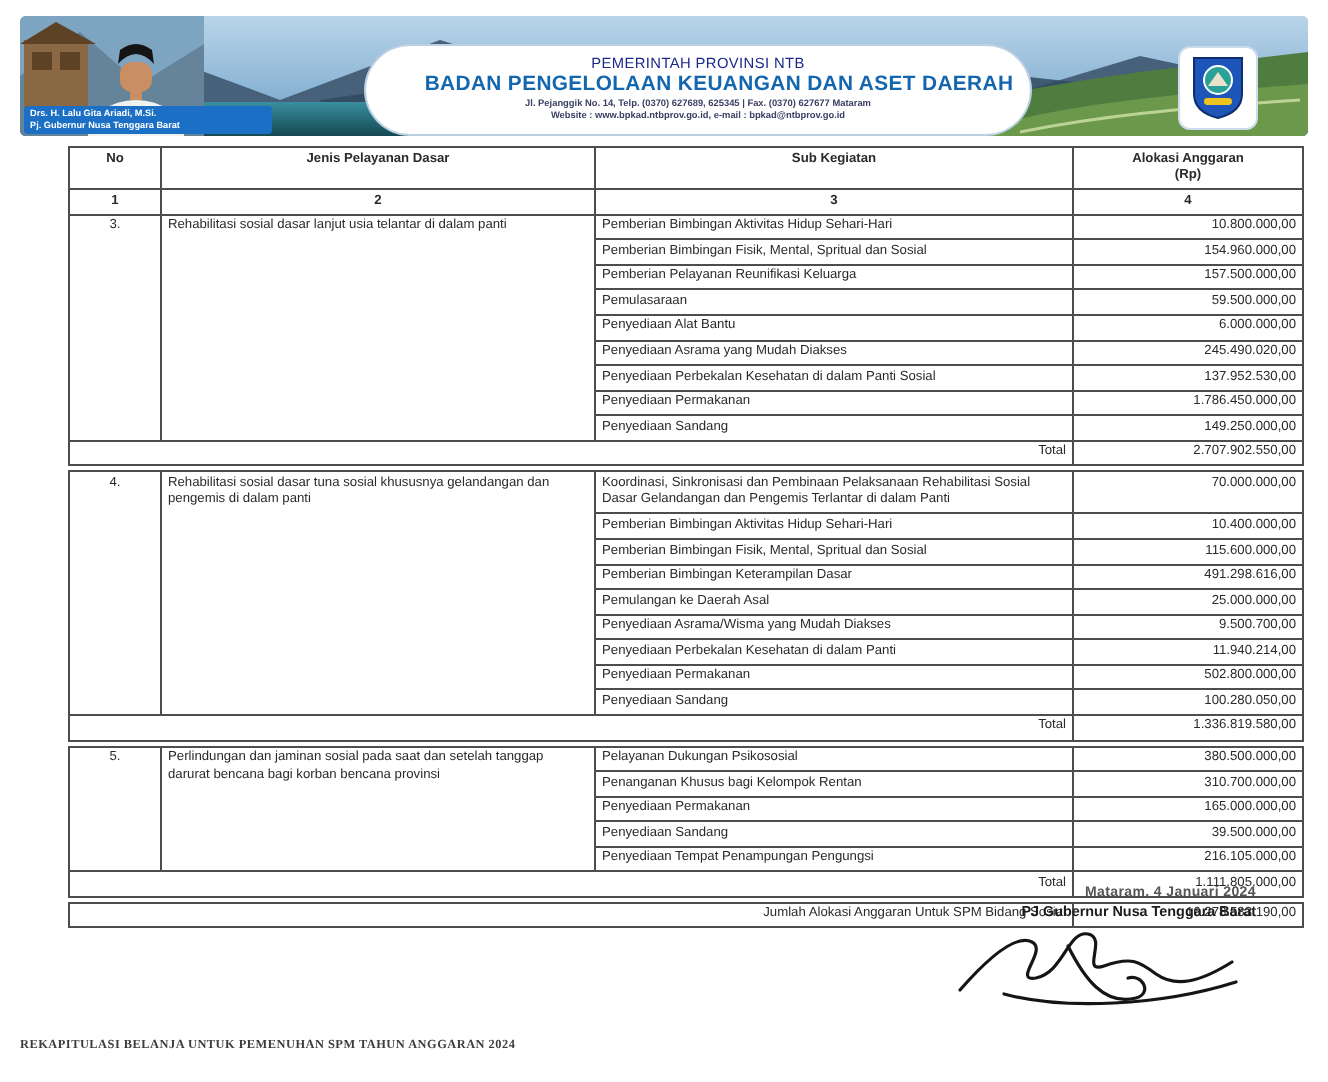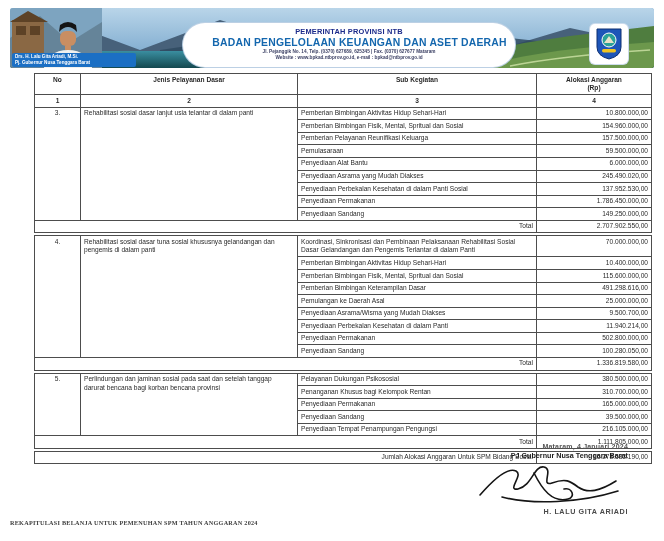--- a/index.html
+++ b/index.html
@@ -19,21 +19,21 @@
     position:absolute;left:2px;bottom:1px;width:118px;
     background:#1b6fc4;color:#ffffff;border-radius:2px;
     font-size:4.6px;font-weight:bold;line-height:1.3;padding:1px 3px;
     text-align:left;white-space:nowrap;
   }
   .pill{
     position:absolute;left:173px;top:15px;width:332px;height:44px;
     background:#ffffff;border-radius:22px;text-align:center;
     box-shadow:0 0 0 1px #bcd0e4;
   }
-  .gov-line{margin-top:4px;font-size:7.4px;font-weight:bold;color:#1b2a8a;letter-spacing:.2px;}
+  .gov-line{margin-top:4px;font-size:7.4px;font-weight:normal;color:#1b2a8a;letter-spacing:.2px;}
   .org-name{font-size:10.4px;font-weight:bold;color:#1467ae;letter-spacing:.2px;margin-top:.5px;margin-left:21px;}
   .org-sub{font-size:4.7px;font-weight:bold;color:#3a3f63;margin-top:1px;line-height:1.35;}
   .logo-box{
     position:absolute;right:26px;top:16px;width:38px;height:40px;background:#ffffff;
     border-radius:5px;display:flex;align-items:center;justify-content:center;
     box-shadow:0 0 0 1px #cddcec;
   }
   
   .table-area{position:absolute;left:34px;top:73px;width:617px;}
   table.blk{border-collapse:collapse;table-layout:fixed;width:617px;margin-bottom:2px;}
@@ -296,16 +296,15 @@
   <div class="sig-title">PJ Gubernur Nusa Tenggara Barat</div>
   <div class="sig-img">
     <svg width="160" height="44" viewBox="0 0 160 44">
       <g fill="none" stroke="#151515" stroke-width="1.6" stroke-linecap="round">
         <path d="M12 34 C 26 18 40 6 48 10 C 56 14 38 30 50 28 C 64 25 66 4 76 6 C 86 8 72 26 84 22 C 98 17 102 20 110 26 C 120 33 132 30 148 20"></path>
         <path d="M66 12 C 74 28 84 42 100 38 C 108 36 104 26 96 28"></path>
         <path d="M34 36 C 64 44 112 42 150 30"></path>
       </g>
     </svg>
   </div>
-  <div class="sig-name">H. LALU GITA ARIADI</div>
 </div>
 
 <div class="footer-note">REKAPITULASI BELANJA UNTUK PEMENUHAN SPM TAHUN ANGGARAN 2024</div>
 
 </body></html>

